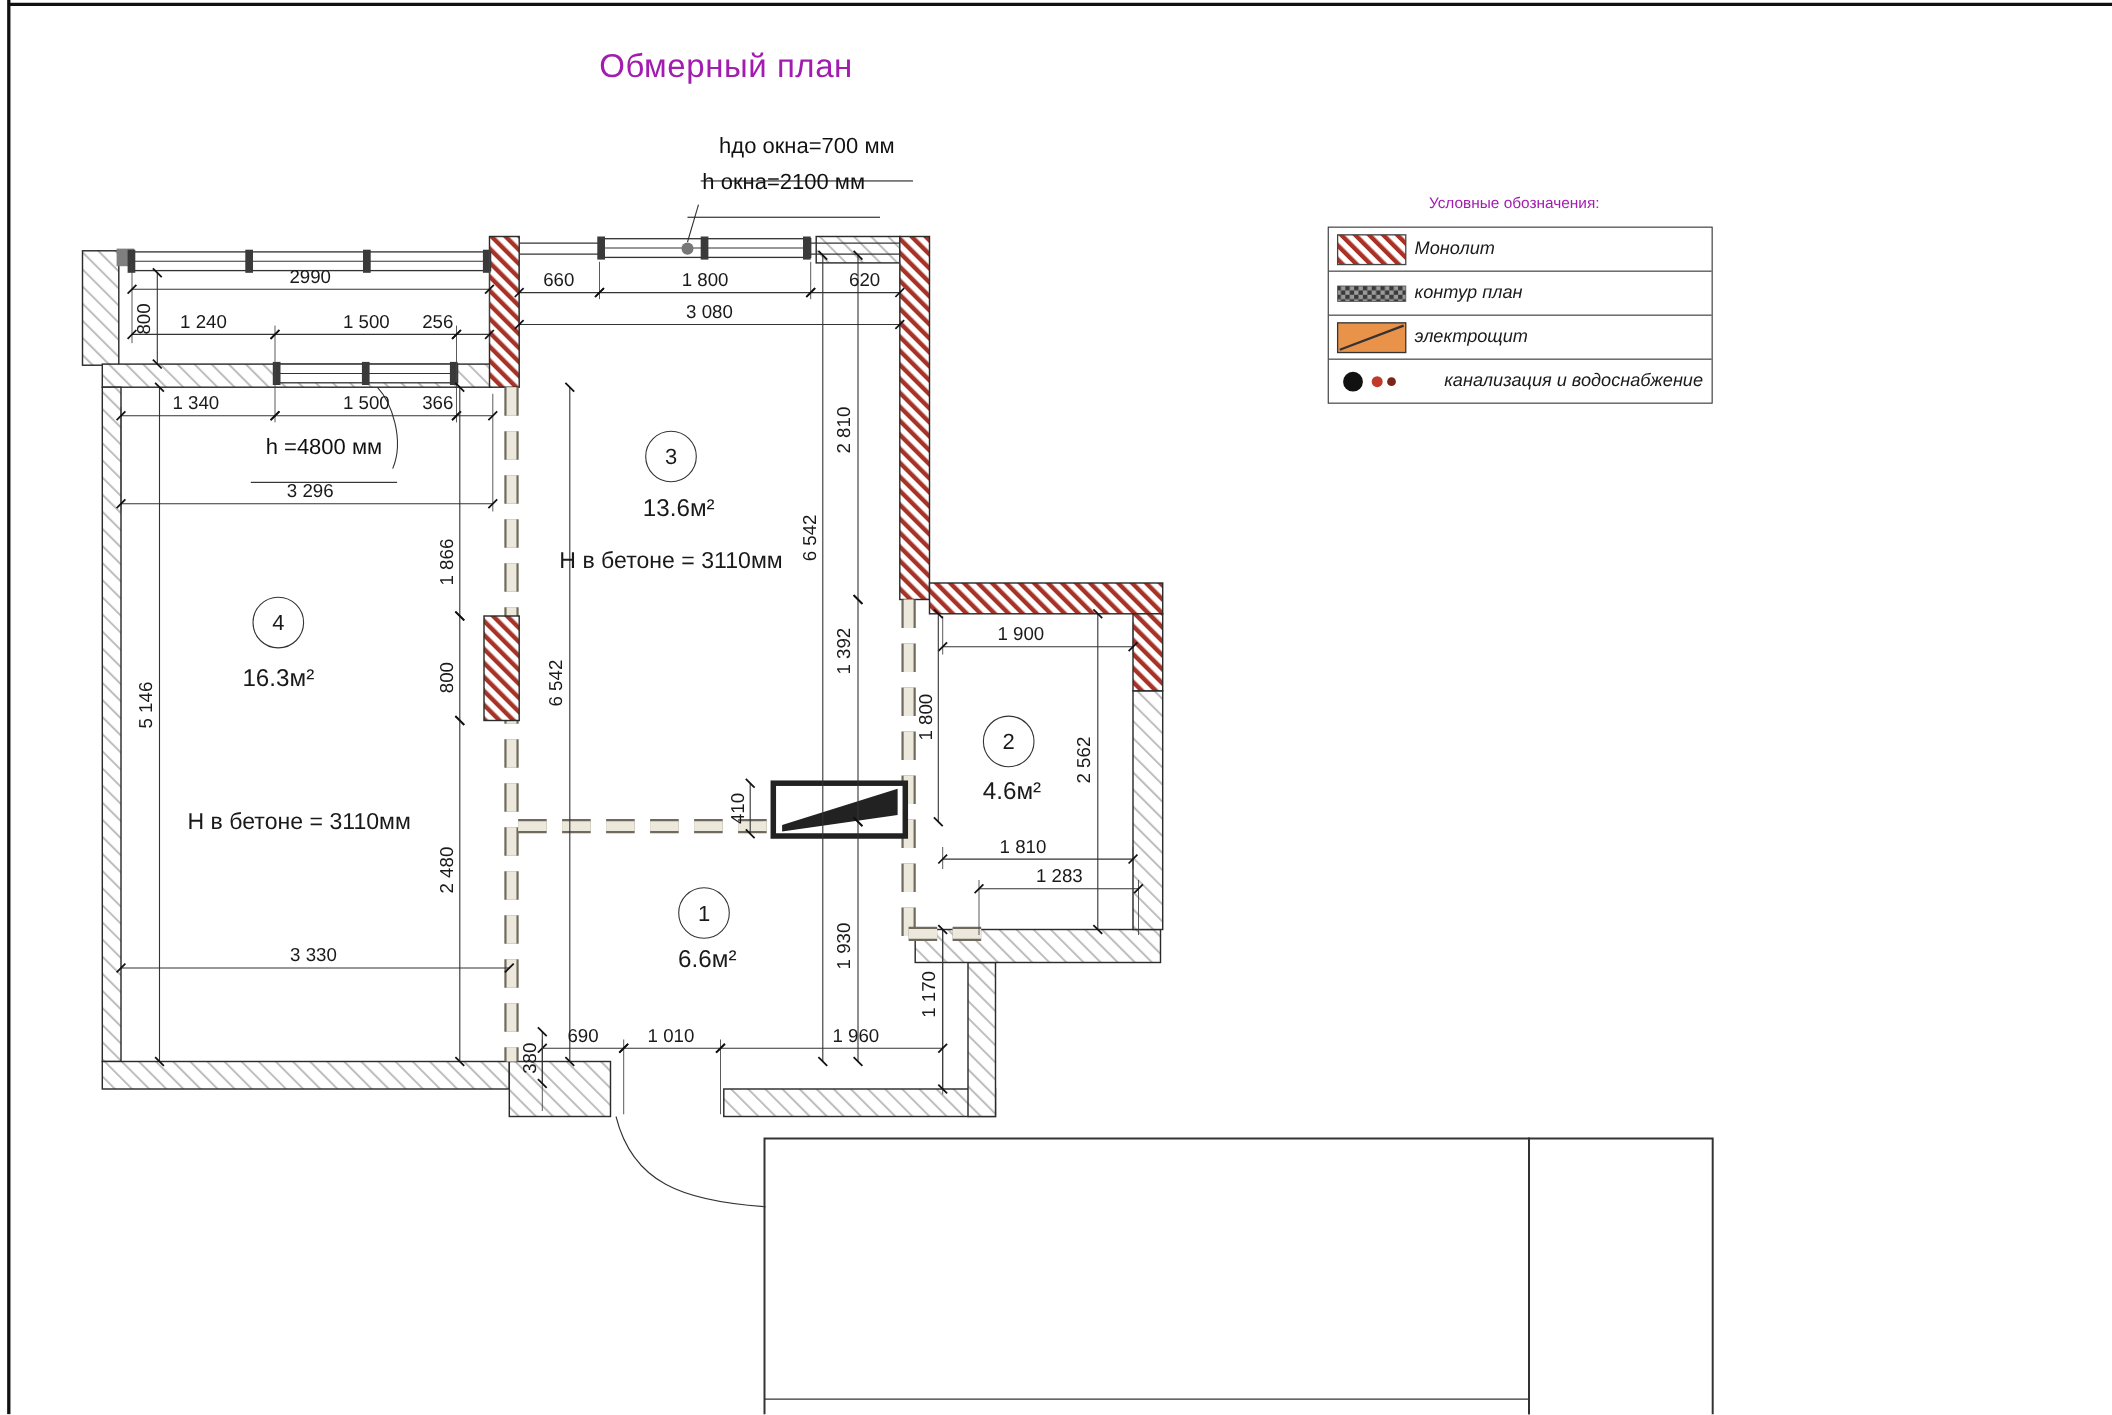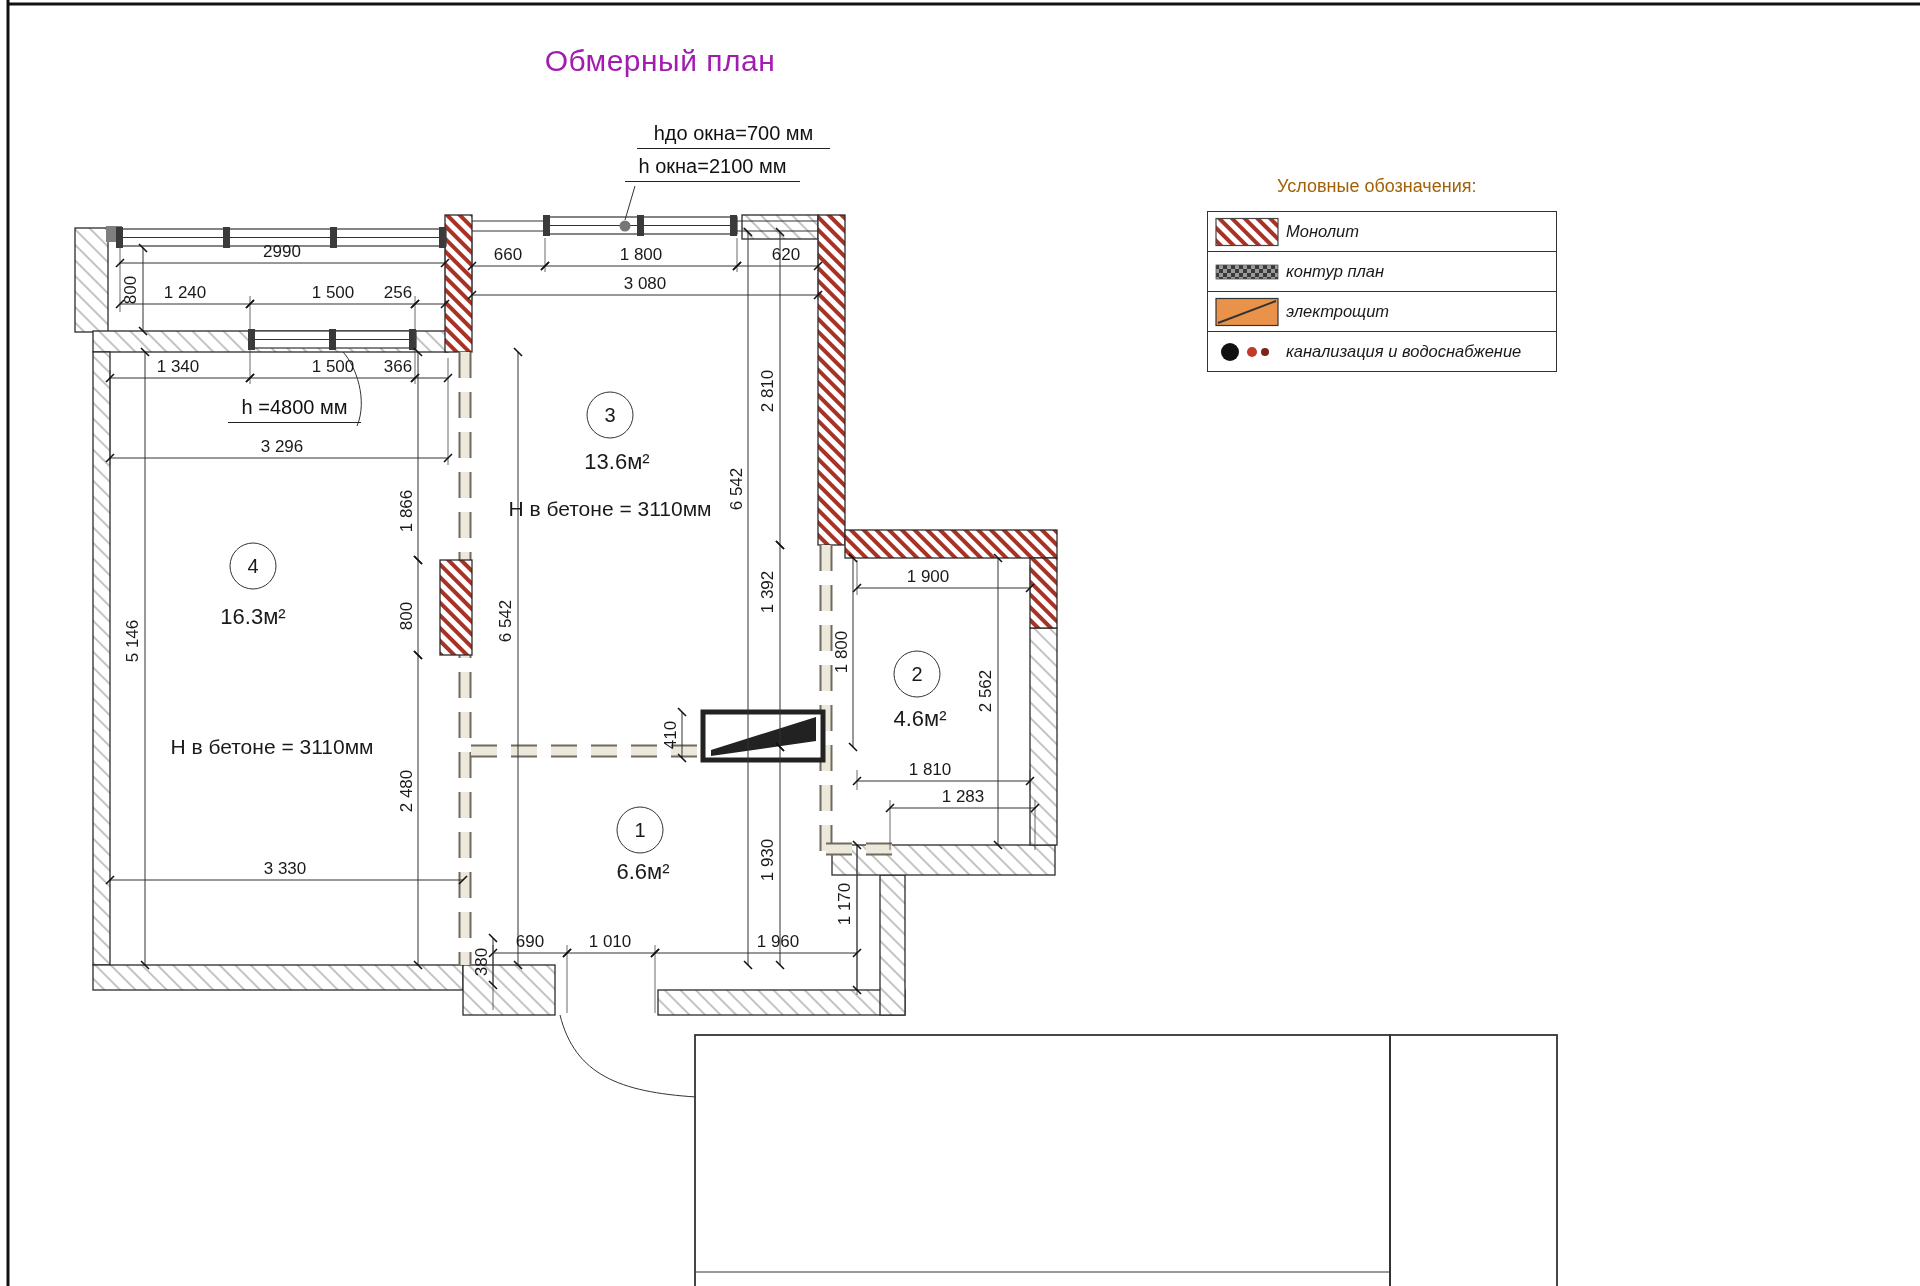--- a/index.html
+++ b/index.html
@@ -2,29 +2,29 @@
 <html><head>
 <meta charset="utf-8">
 <style>
   html,body{margin:0;padding:0;background:#fff;}
   .page{position:relative;width:1920px;height:1286px;background:#fff;overflow:hidden;
         font-family:"Liberation Sans",sans-serif;color:#1a1a1a;}
   svg.plan{position:absolute;left:0;top:0;}
   .t-title{position:absolute;left:480px;top:44px;width:360px;text-align:center;
            font-size:30px;letter-spacing:0.5px;color:#a21caf;}
   .ann{position:absolute;text-align:center;font-size:20px;color:#111;
-       border-bottom:1.6px solid #222;padding-bottom:3px;}
+       border-bottom:1.6px solid #222;padding-bottom:19px;}
   .ann1{left:637px;top:122px;width:193px;}
   .ann2{left:625px;top:155px;width:175px;}
   .ann3{left:228px;top:396px;width:133px;}
   .legend{position:absolute;left:1207px;top:176px;width:350px;}
-  .legend-title{margin-left:70px;font-size:18px;color:#a16207;}
+  .legend-title{margin-left:92px;font-size:14px;color:#a21caf;}
   .legend-box{border:1.4px solid #333;margin-top:14px;background:#fff;}
   .legend-row{display:flex;align-items:center;height:39px;border-bottom:1.4px solid #333;font-style:italic;}
-  .legend-row:last-child{border-bottom:none;}
+  .legend-row:last-child{border-bottom:none;gap:27px;}
   .sw{width:78px;display:flex;justify-content:center;align-items:center;}
   .lab{font-size:16.5px;color:#1a1a1a;}
   
   .wall{fill:url(#grayHatch);stroke:#2b2b2b;stroke-width:1.3;}
   .red{fill:url(#redHatch);stroke:#2b2b2b;stroke-width:1.3;}
   .dim{stroke:#333;stroke-width:1;marker-start:url(#tk);marker-end:url(#tk);}
   .ext{stroke:#444;stroke-width:0.8;}
   .dt{font-family:"Liberation Sans",sans-serif;font-size:17px;fill:#1a1a1a;text-anchor:middle;}
   .rn{font-family:"Liberation Sans",sans-serif;font-size:20px;fill:#1a1a1a;text-anchor:middle;}
   .ar{font-family:"Liberation Sans",sans-serif;font-size:22px;fill:#1a1a1a;text-anchor:middle;}

